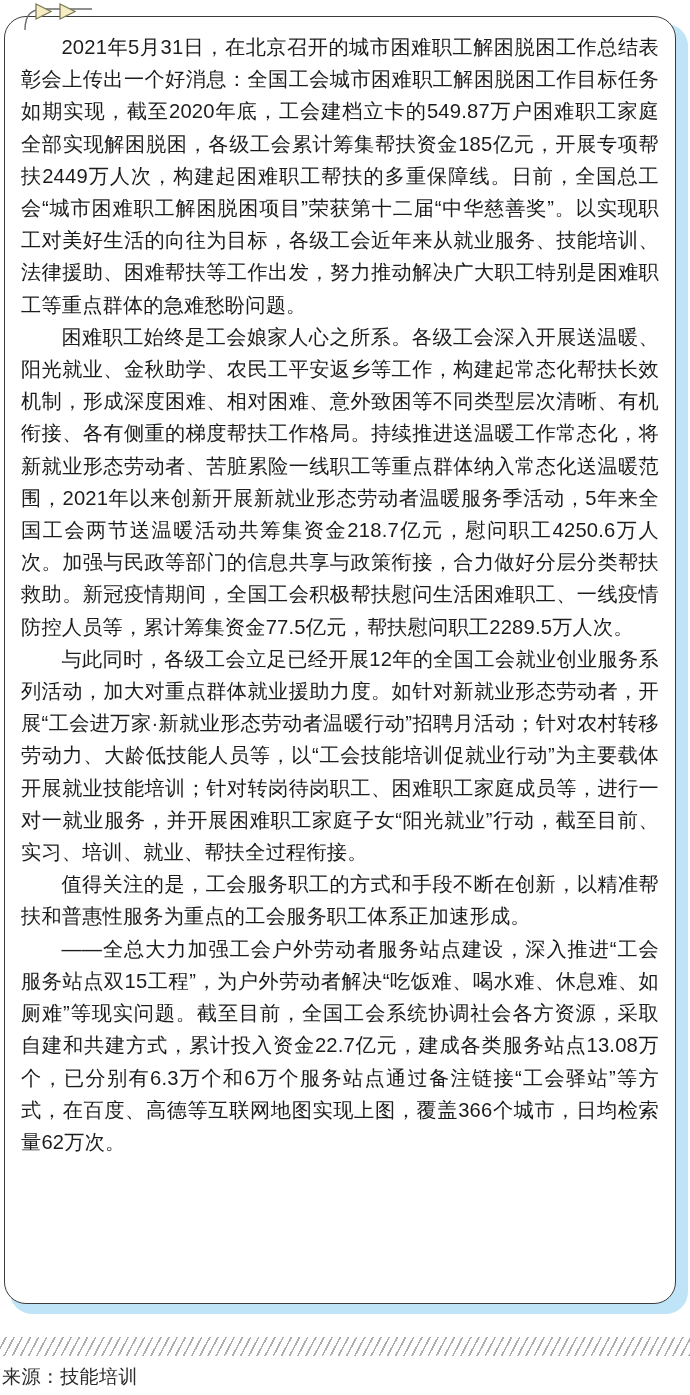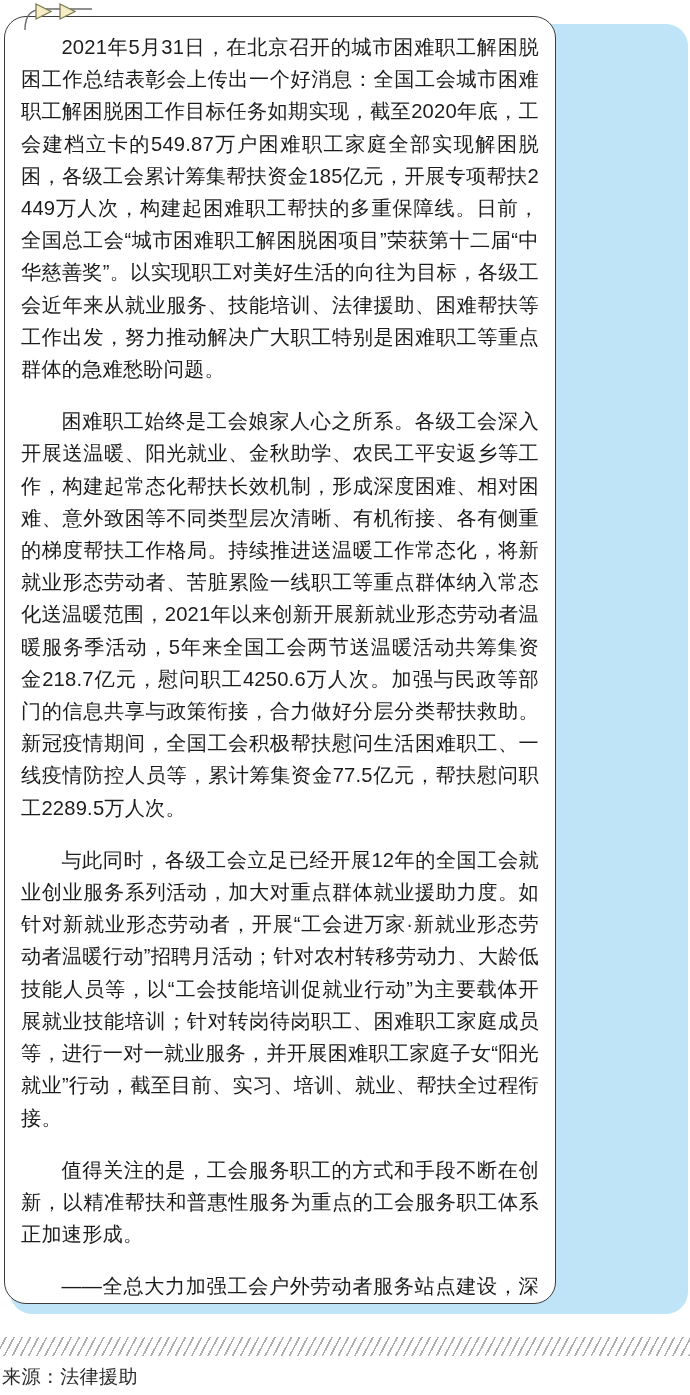--- a/index.html
+++ b/index.html
@@ -32,21 +32,21 @@
     height: 1290px;
     background: #bfe4f7;
     border-radius: 22px;
     z-index: 0;
   }
 
   .card {
     position: absolute;
     left: 4px;
     top: 16px;
-    width: 552px;
+    width: 672px;
     height: 1288px;
     background: #ffffff;
     border: 1.6px solid #3b3b3b;
     border-radius: 22px;
     box-sizing: border-box;
     z-index: 2;
     padding: 14px 16px 10px 16px;
     overflow: hidden;
   }
 
@@ -63,21 +63,20 @@
     font-size: 20.2px;
     line-height: 32.2px;
     letter-spacing: 0.2px;
     text-align: justify;
     text-justify: inter-ideograph;
     color: #1c1c1c;
     margin: 0;
     word-break: break-all;
   }
   .body-text + .body-text {
-    margin-top: 20px;
   }
   .indent {
     text-indent: 2em;
   }
 
   
   .divider {
     position: absolute;
     left: 0;
     top: 1337px;
@@ -123,13 +122,13 @@
     <p class="body-text indent">与此同时，各级工会立足已经开展12年的全国工会就业创业服务系列活动，加大对重点群体就业援助力度。如针对新就业形态劳动者，开展“工会进万家·新就业形态劳动者温暖行动”招聘月活动；针对农村转移劳动力、大龄低技能人员等，以“工会技能培训促就业行动”为主要载体开展就业技能培训；针对转岗待岗职工、困难职工家庭成员等，进行一对一就业服务，并开展困难职工家庭子女“阳光就业”行动，截至目前、实习、培训、就业、帮扶全过程衔接。</p>
     <p class="body-text indent">值得关注的是，工会服务职工的方式和手段不断在创新，以精准帮扶和普惠性服务为重点的工会服务职工体系正加速形成。</p>
     <p class="body-text indent">——全总大力加强工会户外劳动者服务站点建设，深入推进“工会服务站点双15工程”，为户外劳动者解决“吃饭难、喝水难、休息难、如厕难”等现实问题。截至目前，全国工会系统协调社会各方资源，采取自建和共建方式，累计投入资金22.7亿元，建成各类服务站点13.08万个，已分别有6.3万个和6万个服务站点通过备注链接“工会驿站”等方式，在百度、高德等互联网地图实现上图，覆盖366个城市，日均检索量62万次。</p>
 
   </div>
 
 </div>
 
 <div class="divider"></div>
 
-<div class="source">来源：法律援助</div>
+<div class="source">来源：技能培训</div>
 
 </body></html>

